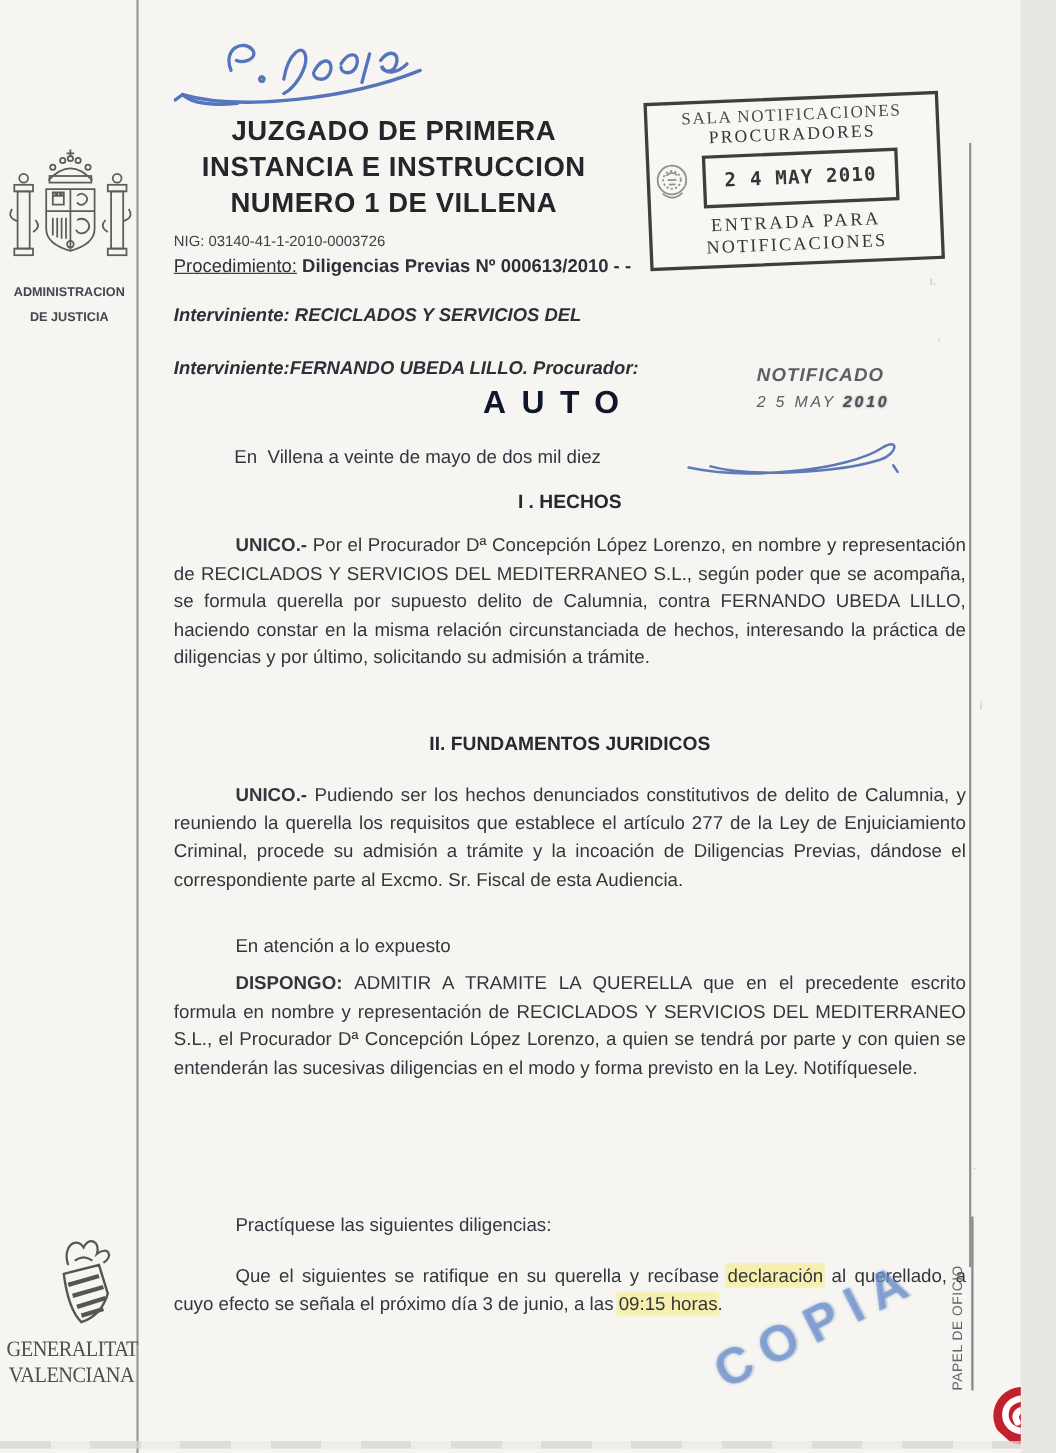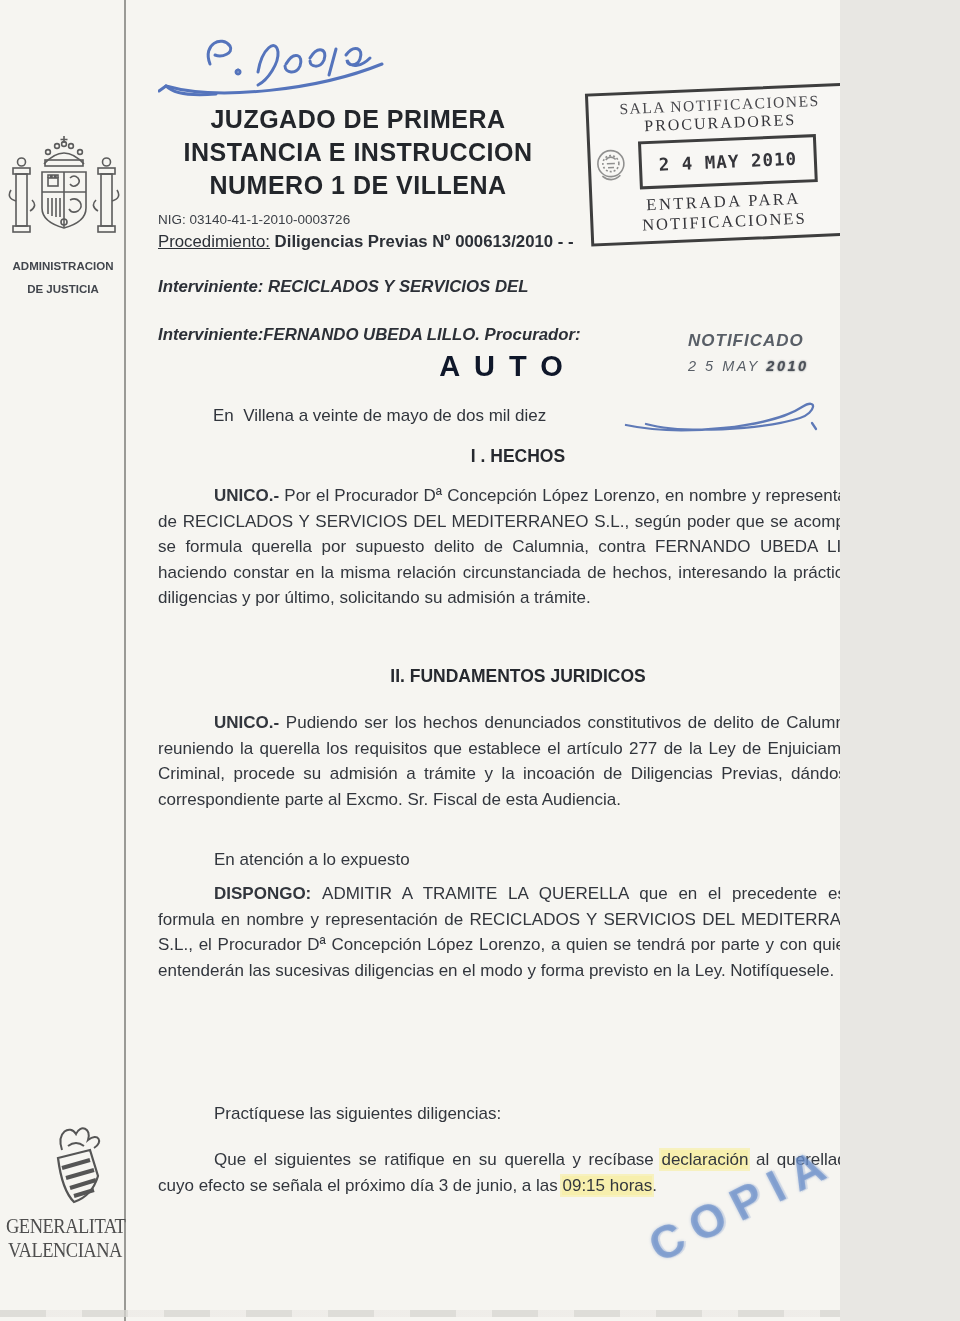--- a/index.html
+++ b/index.html
@@ -1,16 +1,16 @@
 <!DOCTYPE html>
 <html><head>
 <meta charset="utf-8">
 <style>
   html,body{margin:0;padding:0;background:#e8e7e3;}
-  .page{position:relative;width:840px;height:1321px;background:#f6f5f1;overflow:hidden;
+  .page{position:relative;width:928px;height:1321px;background:#f6f5f1;overflow:hidden;
         font-family:"Liberation Sans",sans-serif;color:#31353c;}
   .abs{position:absolute;}
   .vline-left{left:124px;top:0;width:2px;height:1321px;background:#9a9a96;}
   .vline-right{left:881px;top:130px;width:2px;height:1022px;background:#8f8f8b;}
 
   
   .sig-top{left:158px;top:22px;width:240px;height:88px;}
   .flourish{left:622px;top:393px;width:200px;height:48px;}
 
   

